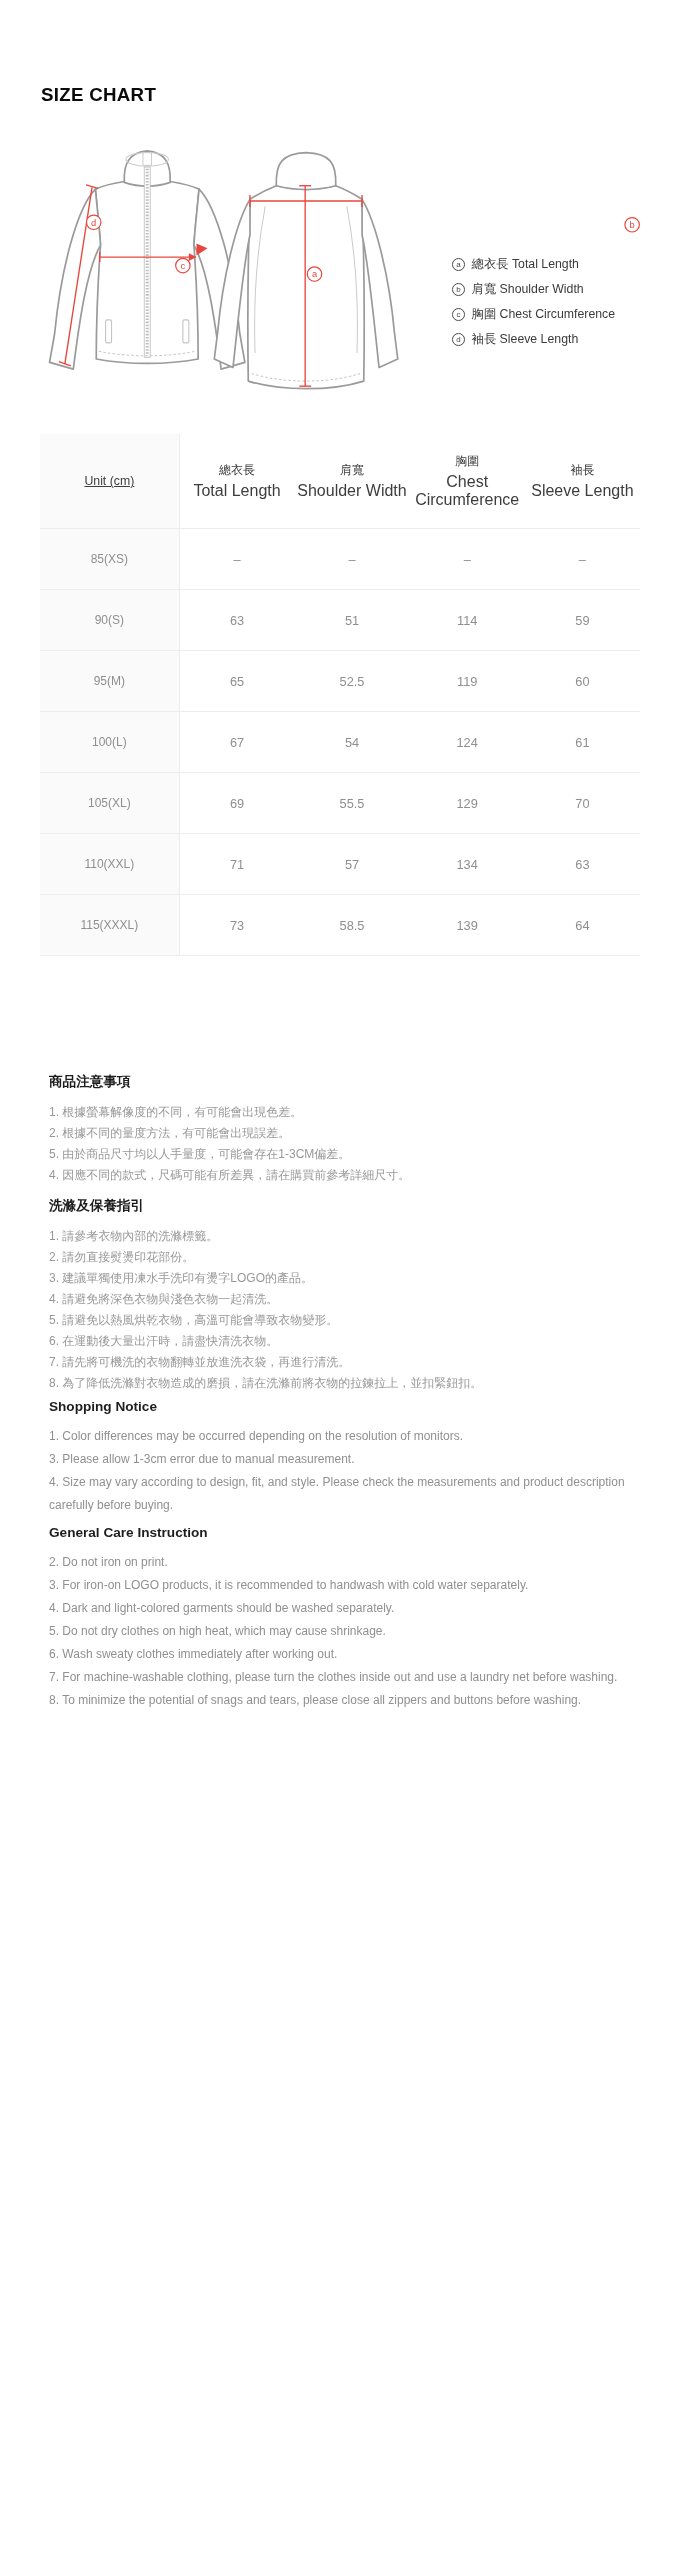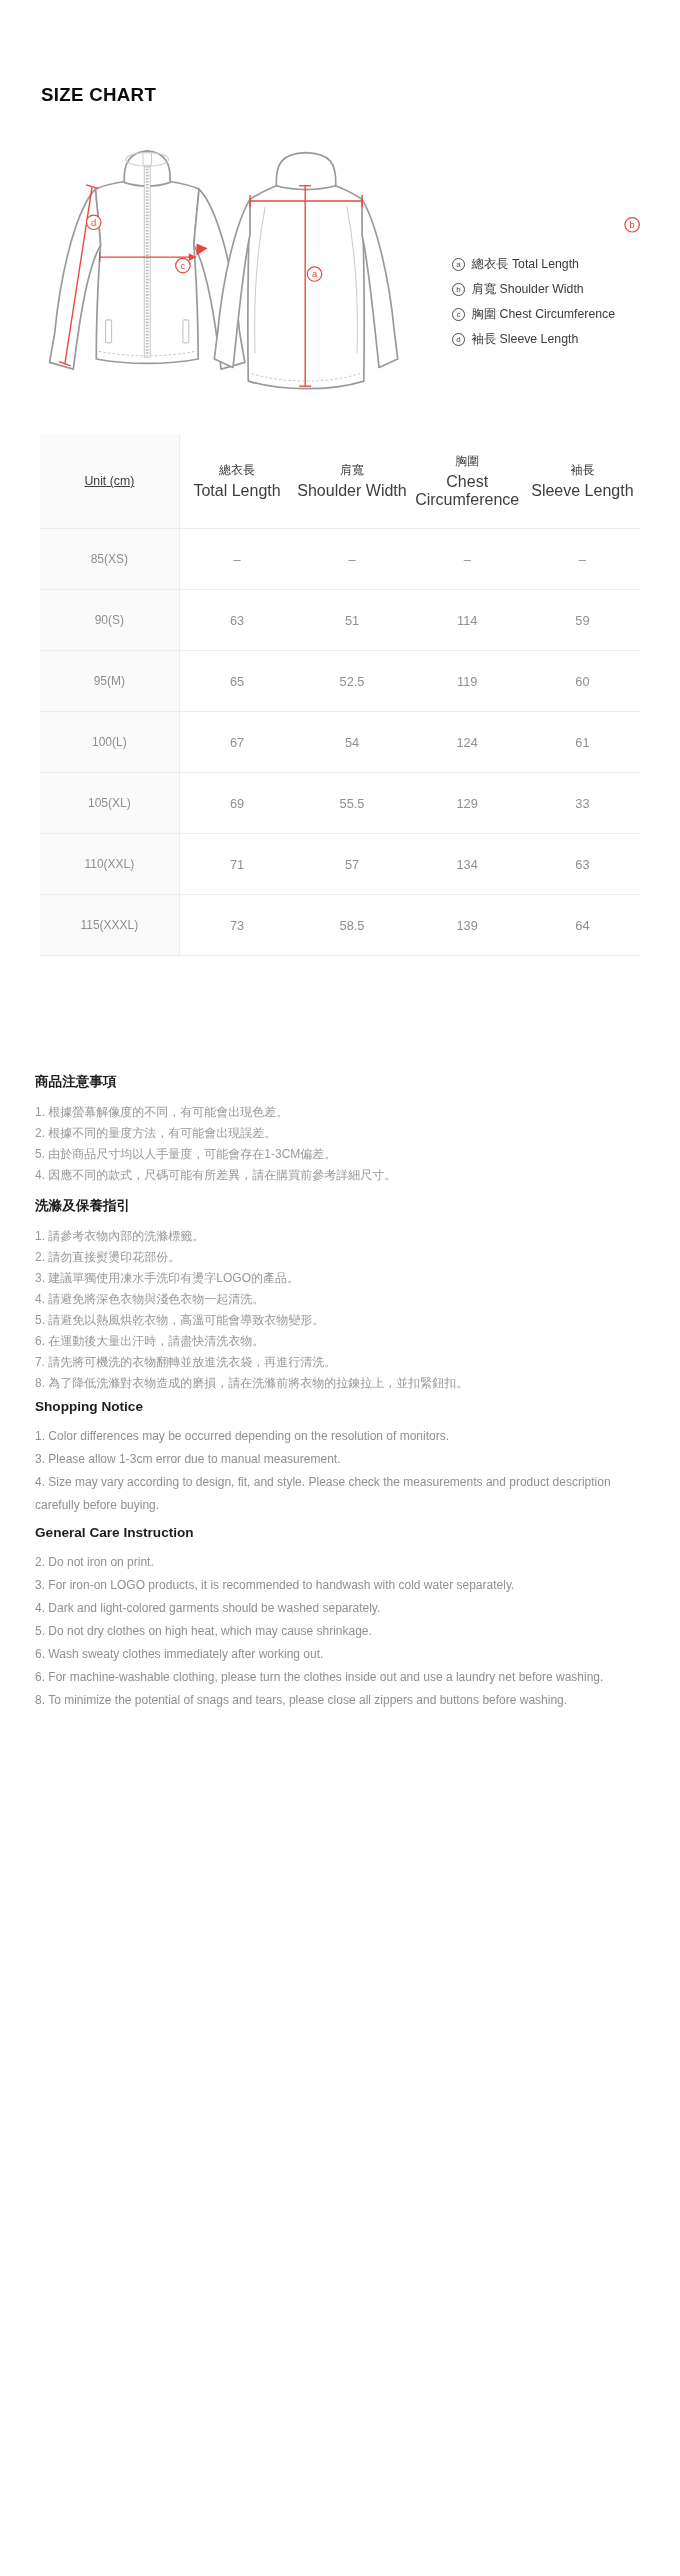--- a/index.html
+++ b/index.html
@@ -26,21 +26,21 @@
     font-weight:400;padding:0;}
   .size-table th{height:94px;}
   .size-table td{height:60px;}
   .col-first{background:#fafafa;border-right:0.9px solid #ededed;}
   .th-zh{font-size:12px;color:#3d3d3d;}
   .th-en{font-size:16px;color:#3d3d3d;margin-top:3.4px;}
   .unit-label{font-size:12.3px;color:#3d3d3d;text-decoration:underline;}
   .cell-size{font-size:12px;color:#8f8f8f;}
   .cell-val{font-size:12.8px;color:#8f8f8f;}
 
-  .text-section{position:absolute;left:35px;width:595px;}
+  .text-section{position:absolute;left:49px;width:595px;}
   .sec-cn-notice{top:1073px;}
   .sec-cn-care{top:1197px;}
   .sec-en-notice{top:1399px;width:587px;}
   .sec-en-care{top:1525px;width:595px;}
   .section-title{margin:0 0 11px 0;font-size:13.6px;font-weight:700;color:#1d1d1d;}
   .section-list{margin:0;padding:0;list-style:none;}
   .sec-cn-notice .section-list li,.sec-cn-care .section-list li{
     font-size:12px;color:#989898;line-height:21px;}
   .sec-en-notice .section-list li,.sec-en-care .section-list li{
     font-size:12px;color:#909090;line-height:23px;}
@@ -209,21 +209,21 @@
         <td class="cell-val">67</td>
         <td class="cell-val">54</td>
         <td class="cell-val">124</td>
         <td class="cell-val">61</td>
       </tr>
       <tr>
         <td class="col-first cell-size">105(XL)</td>
         <td class="cell-val">69</td>
         <td class="cell-val">55.5</td>
         <td class="cell-val">129</td>
-        <td class="cell-val">33</td>
+        <td class="cell-val">70</td>
       </tr>
       <tr>
         <td class="col-first cell-size">110(XXL)</td>
         <td class="cell-val">71</td>
         <td class="cell-val">57</td>
         <td class="cell-val">134</td>
         <td class="cell-val">63</td>
       </tr>
       <tr>
         <td class="col-first cell-size">115(XXXL)</td>
@@ -269,19 +269,19 @@
   </div>
 
   <div class="text-section sec-en-care">
     <h3 class="section-title">General Care Instruction</h3>
     <ul class="section-list">
       <li>2. Do not iron on print.</li>
       <li>3. For iron-on LOGO products, it is recommended to handwash with cold water separately.</li>
       <li>4. Dark and light-colored garments should be washed separately.</li>
       <li>5. Do not dry clothes on high heat, which may cause shrinkage.</li>
       <li>6. Wash sweaty clothes immediately after working out.</li>
-      <li>6. For machine-washable clothing, please turn the clothes inside out and use a laundry net before washing.</li>
+      <li>7. For machine-washable clothing, please turn the clothes inside out and use a laundry net before washing.</li>
       <li>8. To minimize the potential of snags and tears, please close all zippers and buttons before washing.</li>
     </ul>
   </div>
 
 </div>
 
 
 </body></html>

